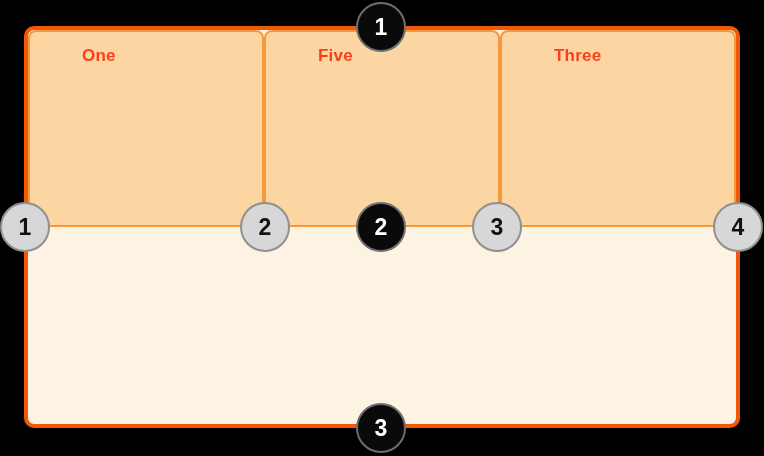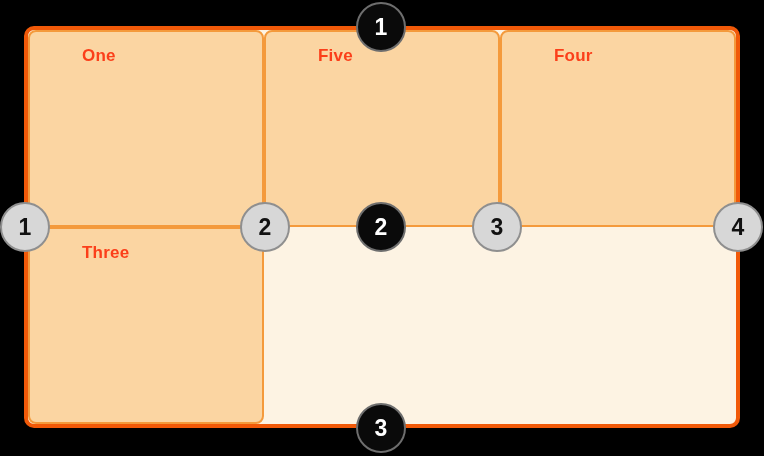--- a/index.html
+++ b/index.html
@@ -89,23 +89,20 @@
 <div id="stage">
 
   <div class="grid-container">
     <div class="grid-cell">
       <span class="cell-label">One</span>
     </div>
     <div class="grid-cell">
       <span class="cell-label">Five</span>
     </div>
     <div class="grid-cell">
-      <span class="cell-label">Four</span>
-    </div>
-    <div class="grid-cell">
       <span class="cell-label">Three</span>
     </div>
     <div class="grid-cell empty"></div>
   </div>
 
   <div class="marker row row-1">1</div>
   <div class="marker row row-2">2</div>
   <div class="marker row row-3">3</div>
 
   <div class="marker col col-1">1</div>

